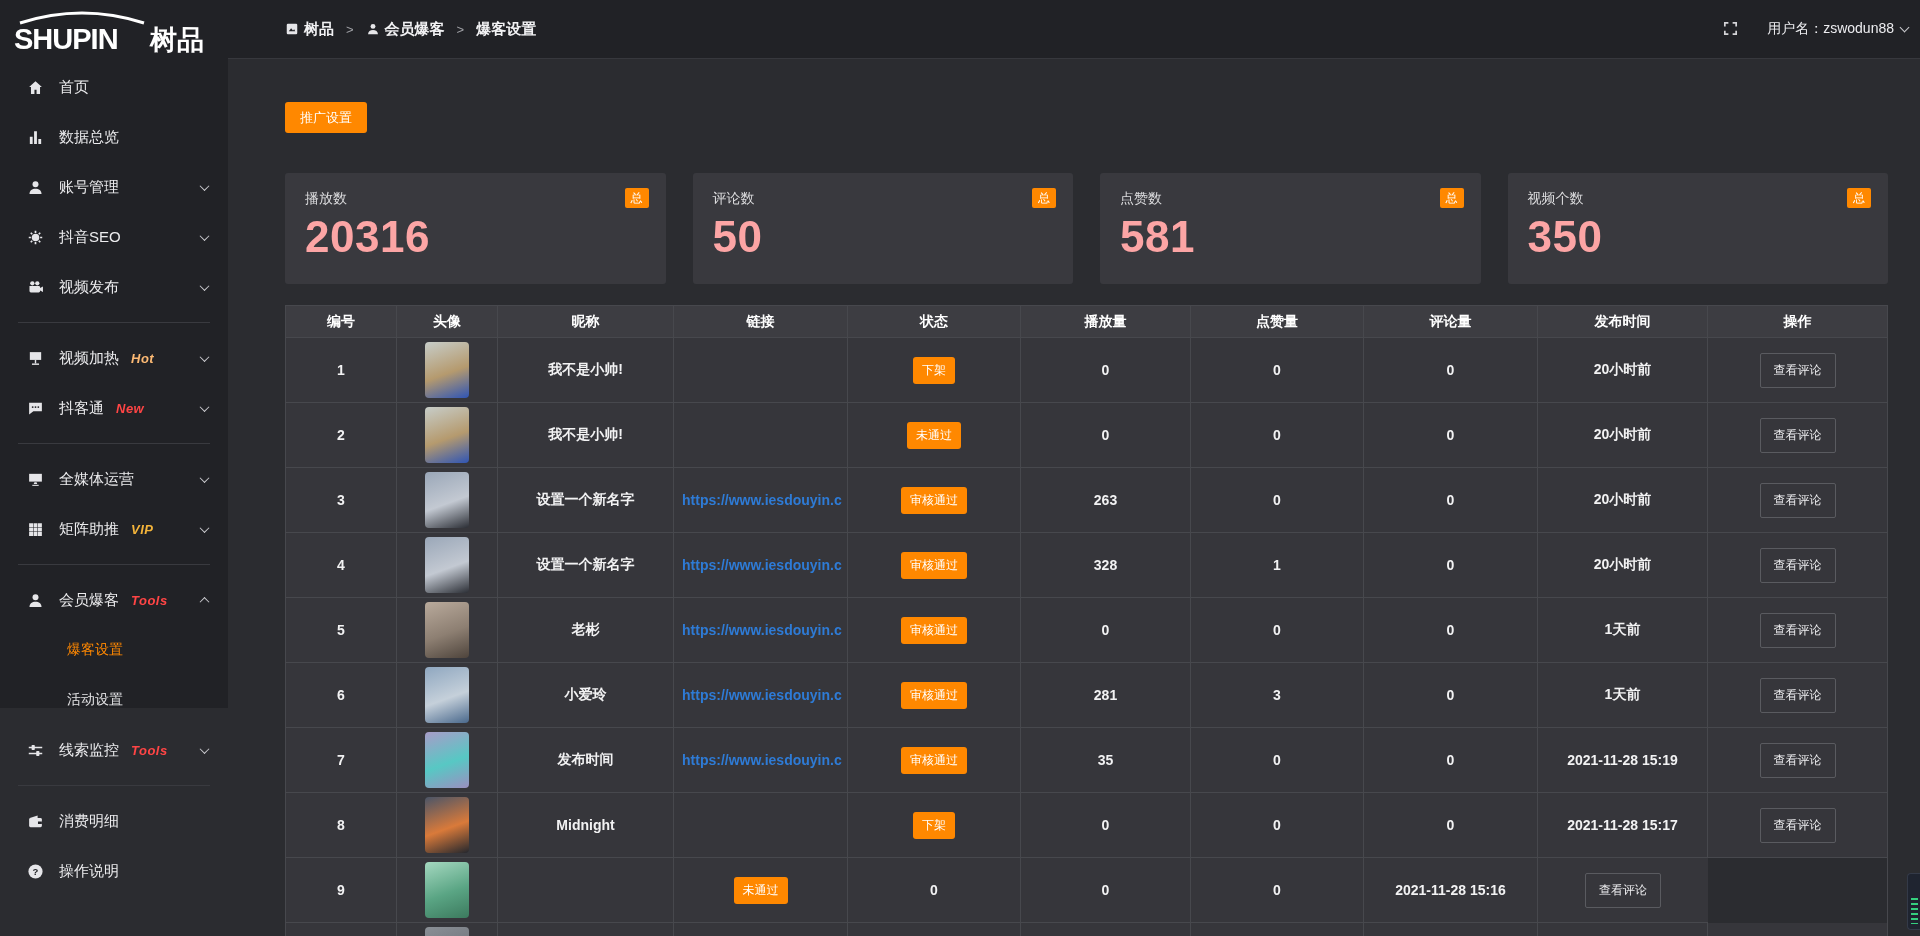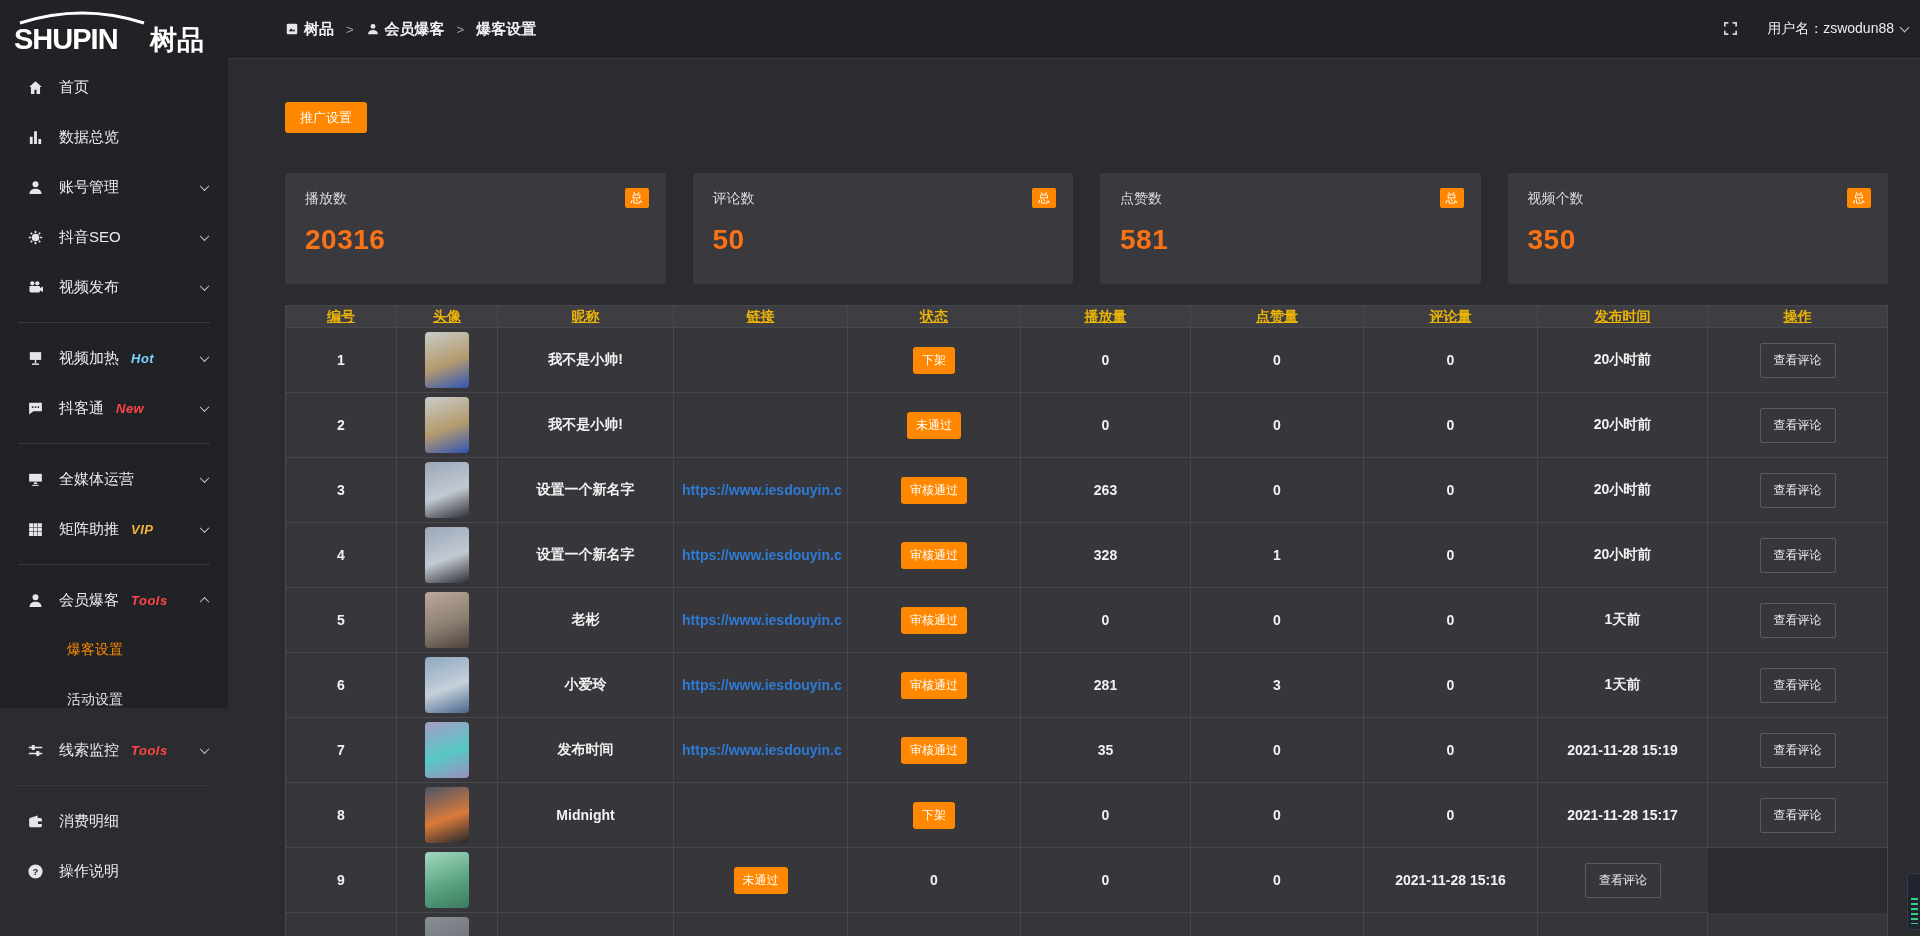--- a/index.html
+++ b/index.html
@@ -37,30 +37,30 @@
   .fs-btn svg { width:17px; height:17px; }
   .user-box { display:flex; align-items:center; font-size:14px; color:#ededf0; cursor:pointer; }
   .user-caret { width:7px; height:7px; border-right:1.5px solid #c9c9cd; border-bottom:1.5px solid #c9c9cd; transform:rotate(45deg); margin-left:7px; margin-top:-3px; }
   
   .content { position:absolute; left:285px; top:59px; width:1603px; }
   .promo-btn { margin-top:43px; height:31px; padding:0 15px; background:#ff8800; border:none; border-radius:3px;
                color:#fff; font-size:13px; cursor:pointer; font-family:Liberation Serif, serif; }
   .cards { margin-top:40px; display:flex; gap:27px;border-radius:25px; }
   .card { flex:1; height:111px; background:#39393e; border-radius:3px; position:relative; padding:17px 20px; }
   .card-title { font-size:14px; color:#dcdcde; }
-  .card-value { font-size:28px; font-weight:700; color:#f97316; margin-top:16px; letter-spacing:0.5px; }
+  .card-value { font-size:44px; font-weight:700; color:#fca5a5; margin-top:4px; letter-spacing:0.5px; }
   .card-badge { position:absolute; top:15px; right:17px; background:#ff8800; color:#fff; font-size:12px;
                 padding:4px 6px; border-radius:2px; line-height:1; }
   
   .table { margin-top:21px; border:1px solid #47484d; border-bottom:none; }
   .trow { display:grid; grid-template-columns:111px 101px 176px 174px 173px 170px 173px 174px 170px 1fr; }
   .cell { display:flex; align-items:center; justify-content:center; border-right:1px solid #47484d;
           border-bottom:1px solid #47484d; font-size:14px; font-weight:700; color:#f2f2f3; overflow:hidden; }
   .trow .cell:last-child { border-right:none; }
-  .thead .cell { height:22px; background:#3d3d42; color:#eab308;text-decoration:underline; }
+  .thead .cell { height:32px; background:#3d3d42; color:#ffffff; }
   .tbody .cell { height:65px; background:#36363b; }
   .cell.link-cell { padding:0 8px; justify-content:flex-start; }
   .cell.link-cell a { color:#2e7bd6; text-decoration:none; white-space:nowrap; }
   .avatar { width:44px; height:56px; border-radius:4px; flex:0 0 auto; }
   .status-badge { background:#ff8800; color:#fff; font-size:12px; font-weight:400; padding:5px 9px; border-radius:3px; white-space:nowrap; }
   .action-btn { background:transparent; border:1px solid #5a5b60; color:#eeeef0; font-size:12px; padding:8px 13px;
                 border-radius:2px; cursor:pointer; font-family:Liberation Serif, serif; white-space:nowrap; }
   
   .floater { position:absolute; right:0; bottom:6px; width:13px; height:57px; background:#1f2430;
              border-radius:4px 0 0 4px; border:1px solid #343a48; border-right:none; }
@@ -133,21 +133,21 @@
       <div class="nav-divider"></div>
       <div class="nav-item">
        <span class="nav-icon">
           <svg viewBox="0 0 24 24">
             <path d="M4 3h16v11H4z"></path>
             <path d="M11 14h2v5h-2z"></path>
             <path d="M7 19h10v2H7z"></path>
           </svg>
         </span>
        <span class="nav-label">视频加热</span>
-       <i class="nav-badge" style="color:#7dd3fc">Hot</i>
+       <i class="nav-badge" style="color:#fdba74">Hot</i>
        <span class="chev down"></span>
      </div>
       <div class="nav-item">
        <span class="nav-icon">
           <svg viewBox="0 0 24 24">
             <path d="M3 4h18v12H9l-6 4.5z"></path>
             <g fill="#212226">
               <circle cx="8" cy="10" r="1.3"></circle>
               <circle cx="12" cy="10" r="1.3"></circle>
               <circle cx="16" cy="10" r="1.3"></circle>

